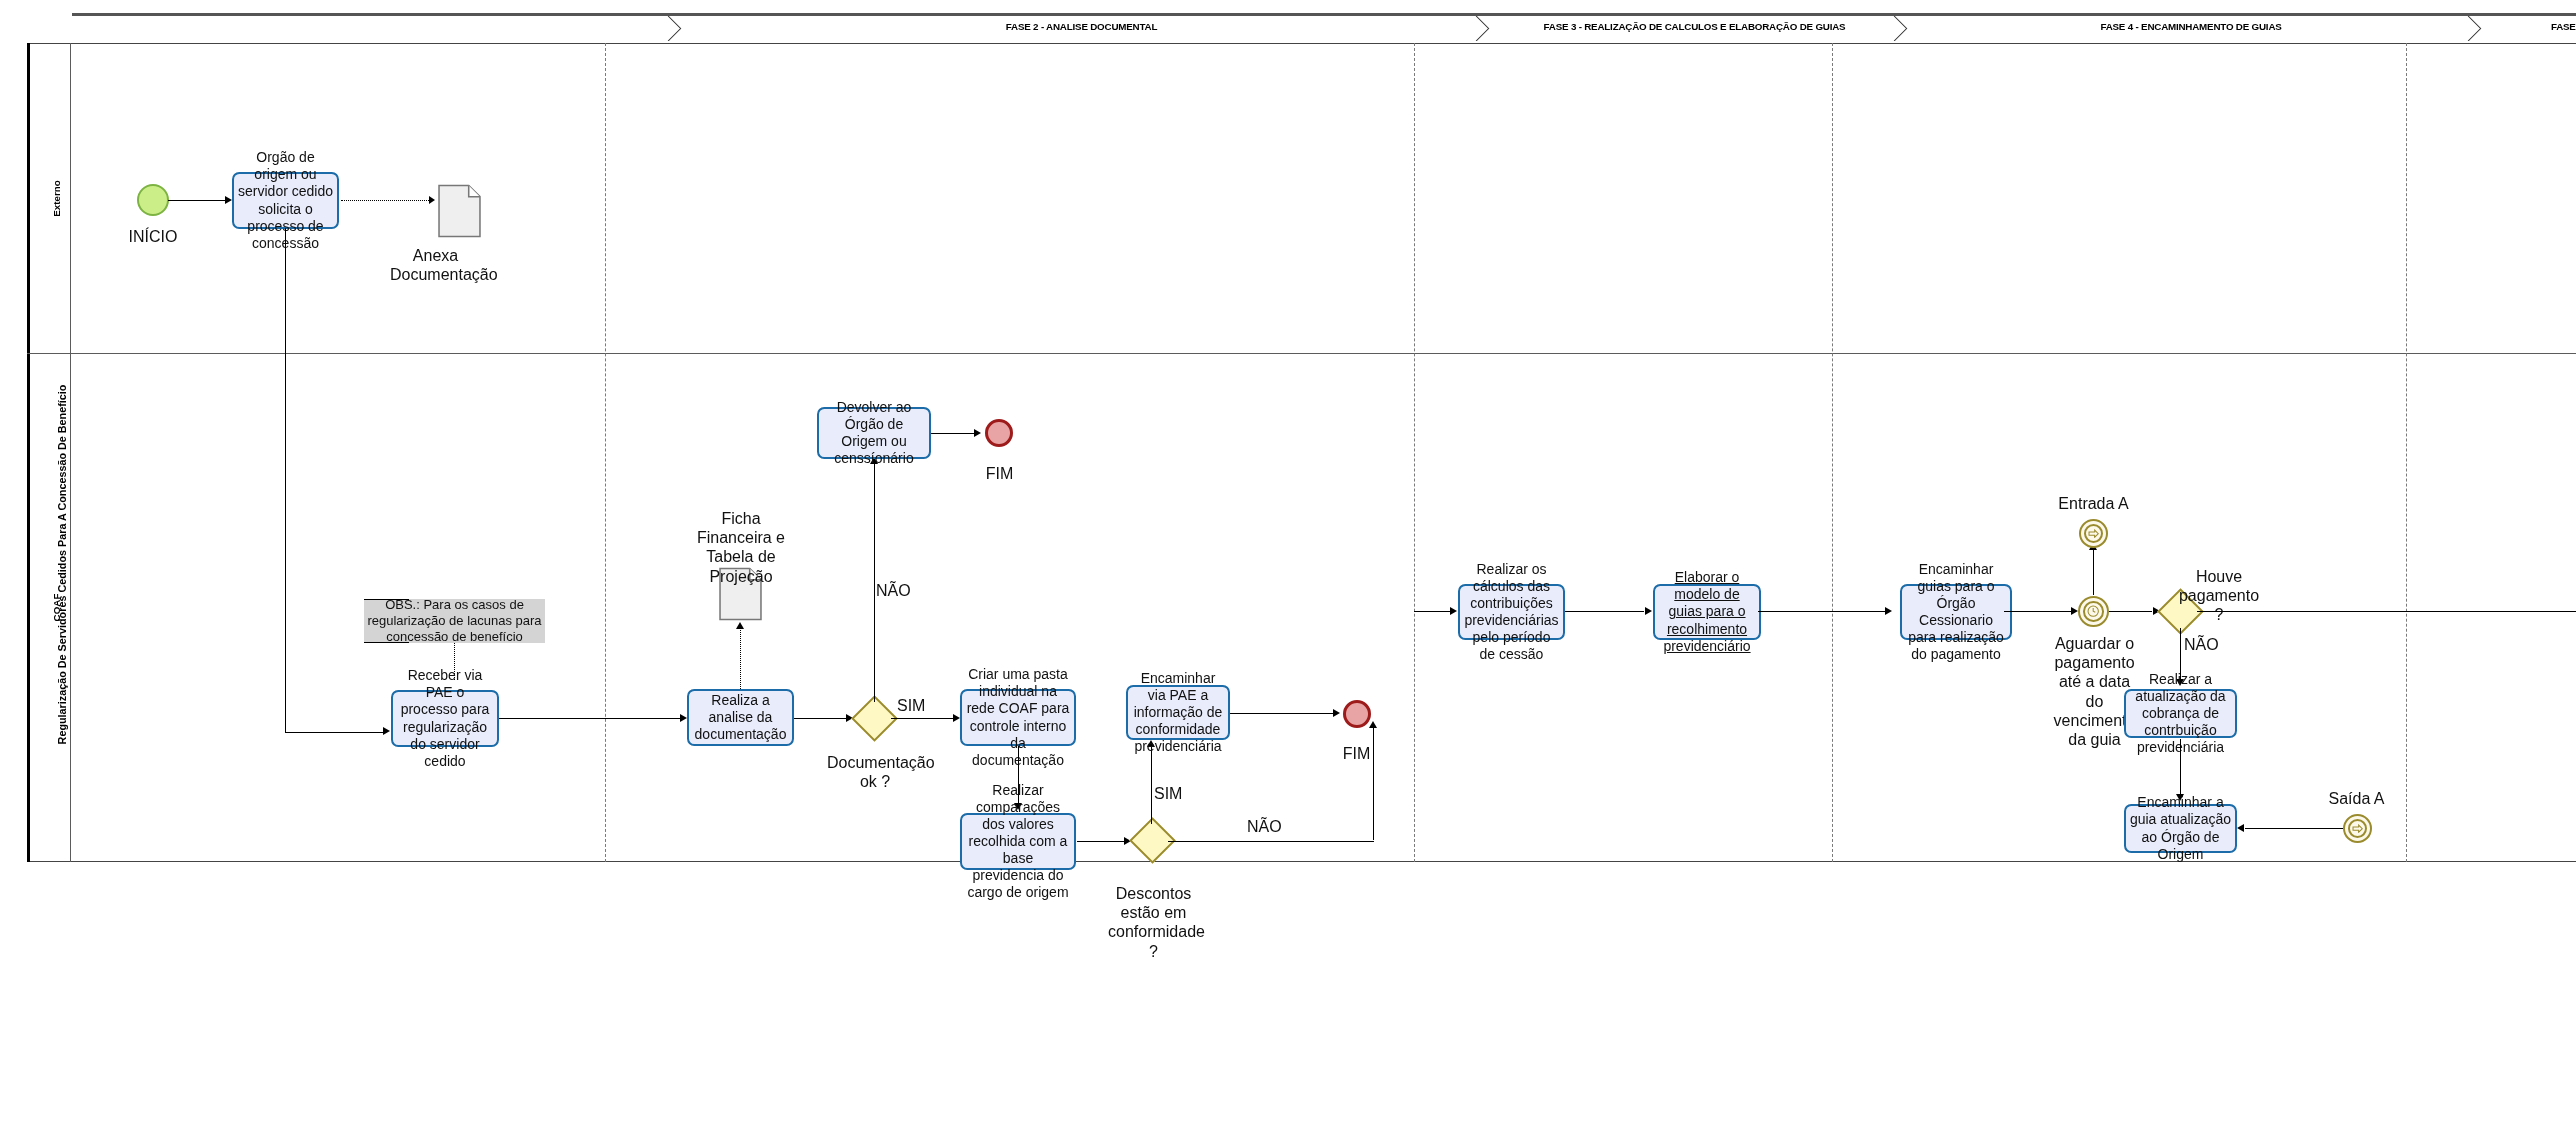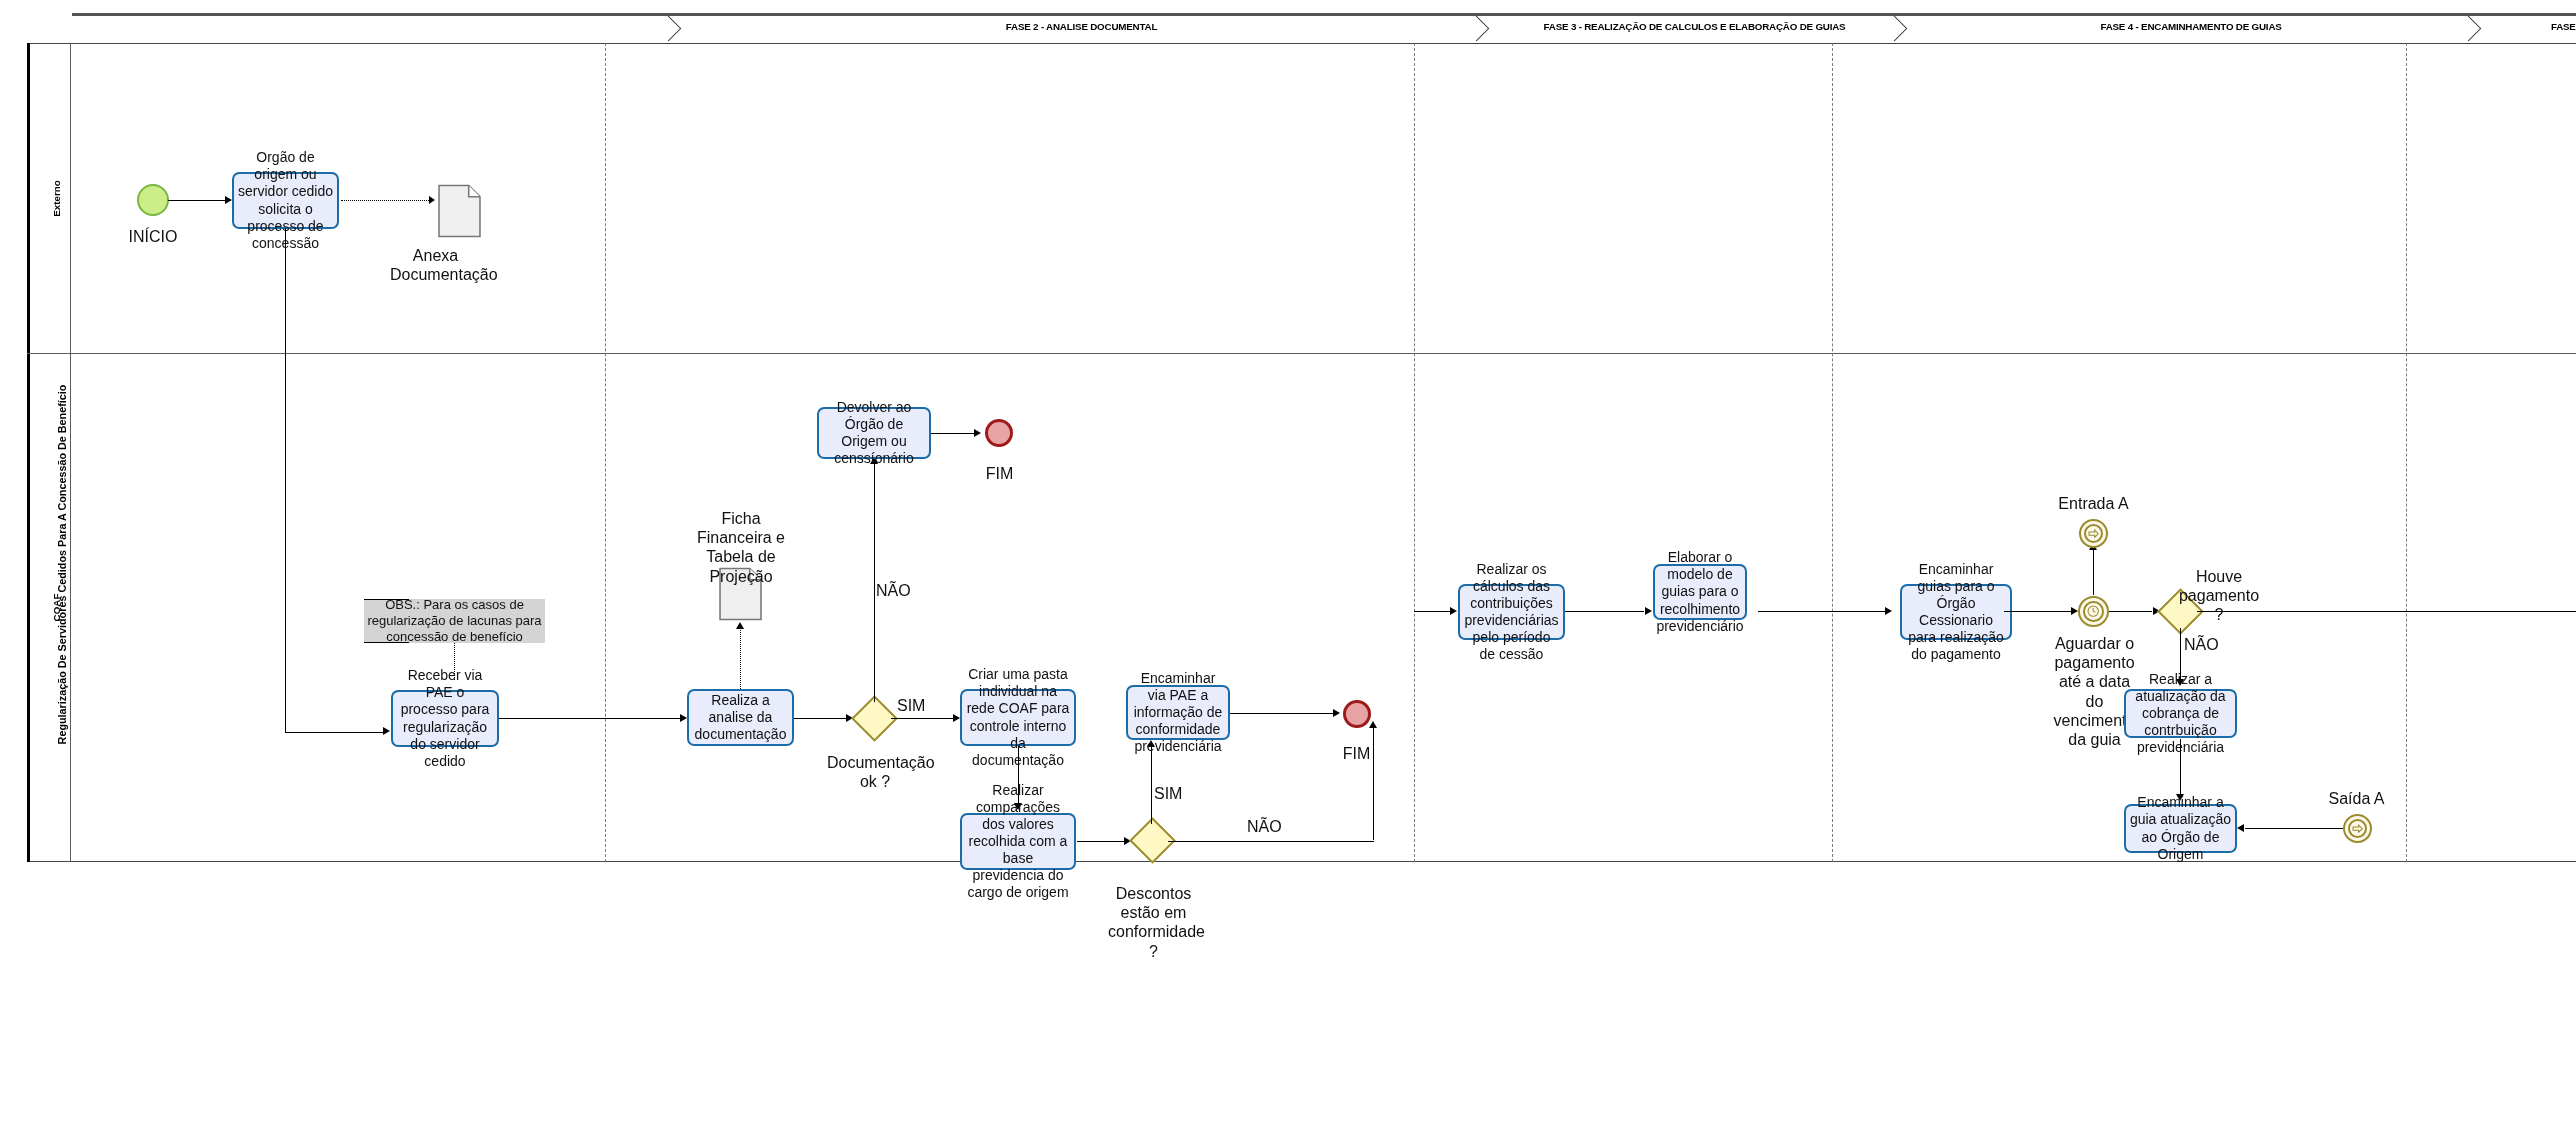--- a/index.html
+++ b/index.html
@@ -235,21 +235,21 @@
 
   <div class="ln lnh" style="left:1414px;top:611px;width:36px;"></div>
   <div class="arw arw-r" style="left:1450px;top:607px;"></div>
 
   <div class="task" style="left:1458px;top:584px;width:107px;height:56px;">
     <span>Realizar os cálculos das contribuições previdenciárias pelo período de cessão</span>
   </div>
   <div class="ln lnh" style="left:1565px;top:611px;width:79px;"></div>
   <div class="arw arw-r" style="left:1645px;top:607px;"></div>
 
-  <div class="task" style="left:1653px;top:564px;width:94px;height:56px;">
+  <div class="task" style="left:1653px;top:584px;width:108px;height:56px;text-decoration:underline;">
     <span>Elaborar o modelo de guias para o recolhimento previdenciário</span>
   </div>
   <div class="ln lnh" style="left:1758px;top:611px;width:127px;"></div>
   <div class="arw arw-r" style="left:1885px;top:607px;"></div>
 
   <div class="task" style="left:1892px;top:584px;width:112px;height:56px;margin-left:8px;">
     <span>Encaminhar guias para o Órgão Cessionario para realização do pagamento</span>
   </div>
   <div class="ln lnh" style="left:2004px;top:611px;width:67px;"></div>
   <div class="arw arw-r" style="left:2071px;top:607px;"></div>

